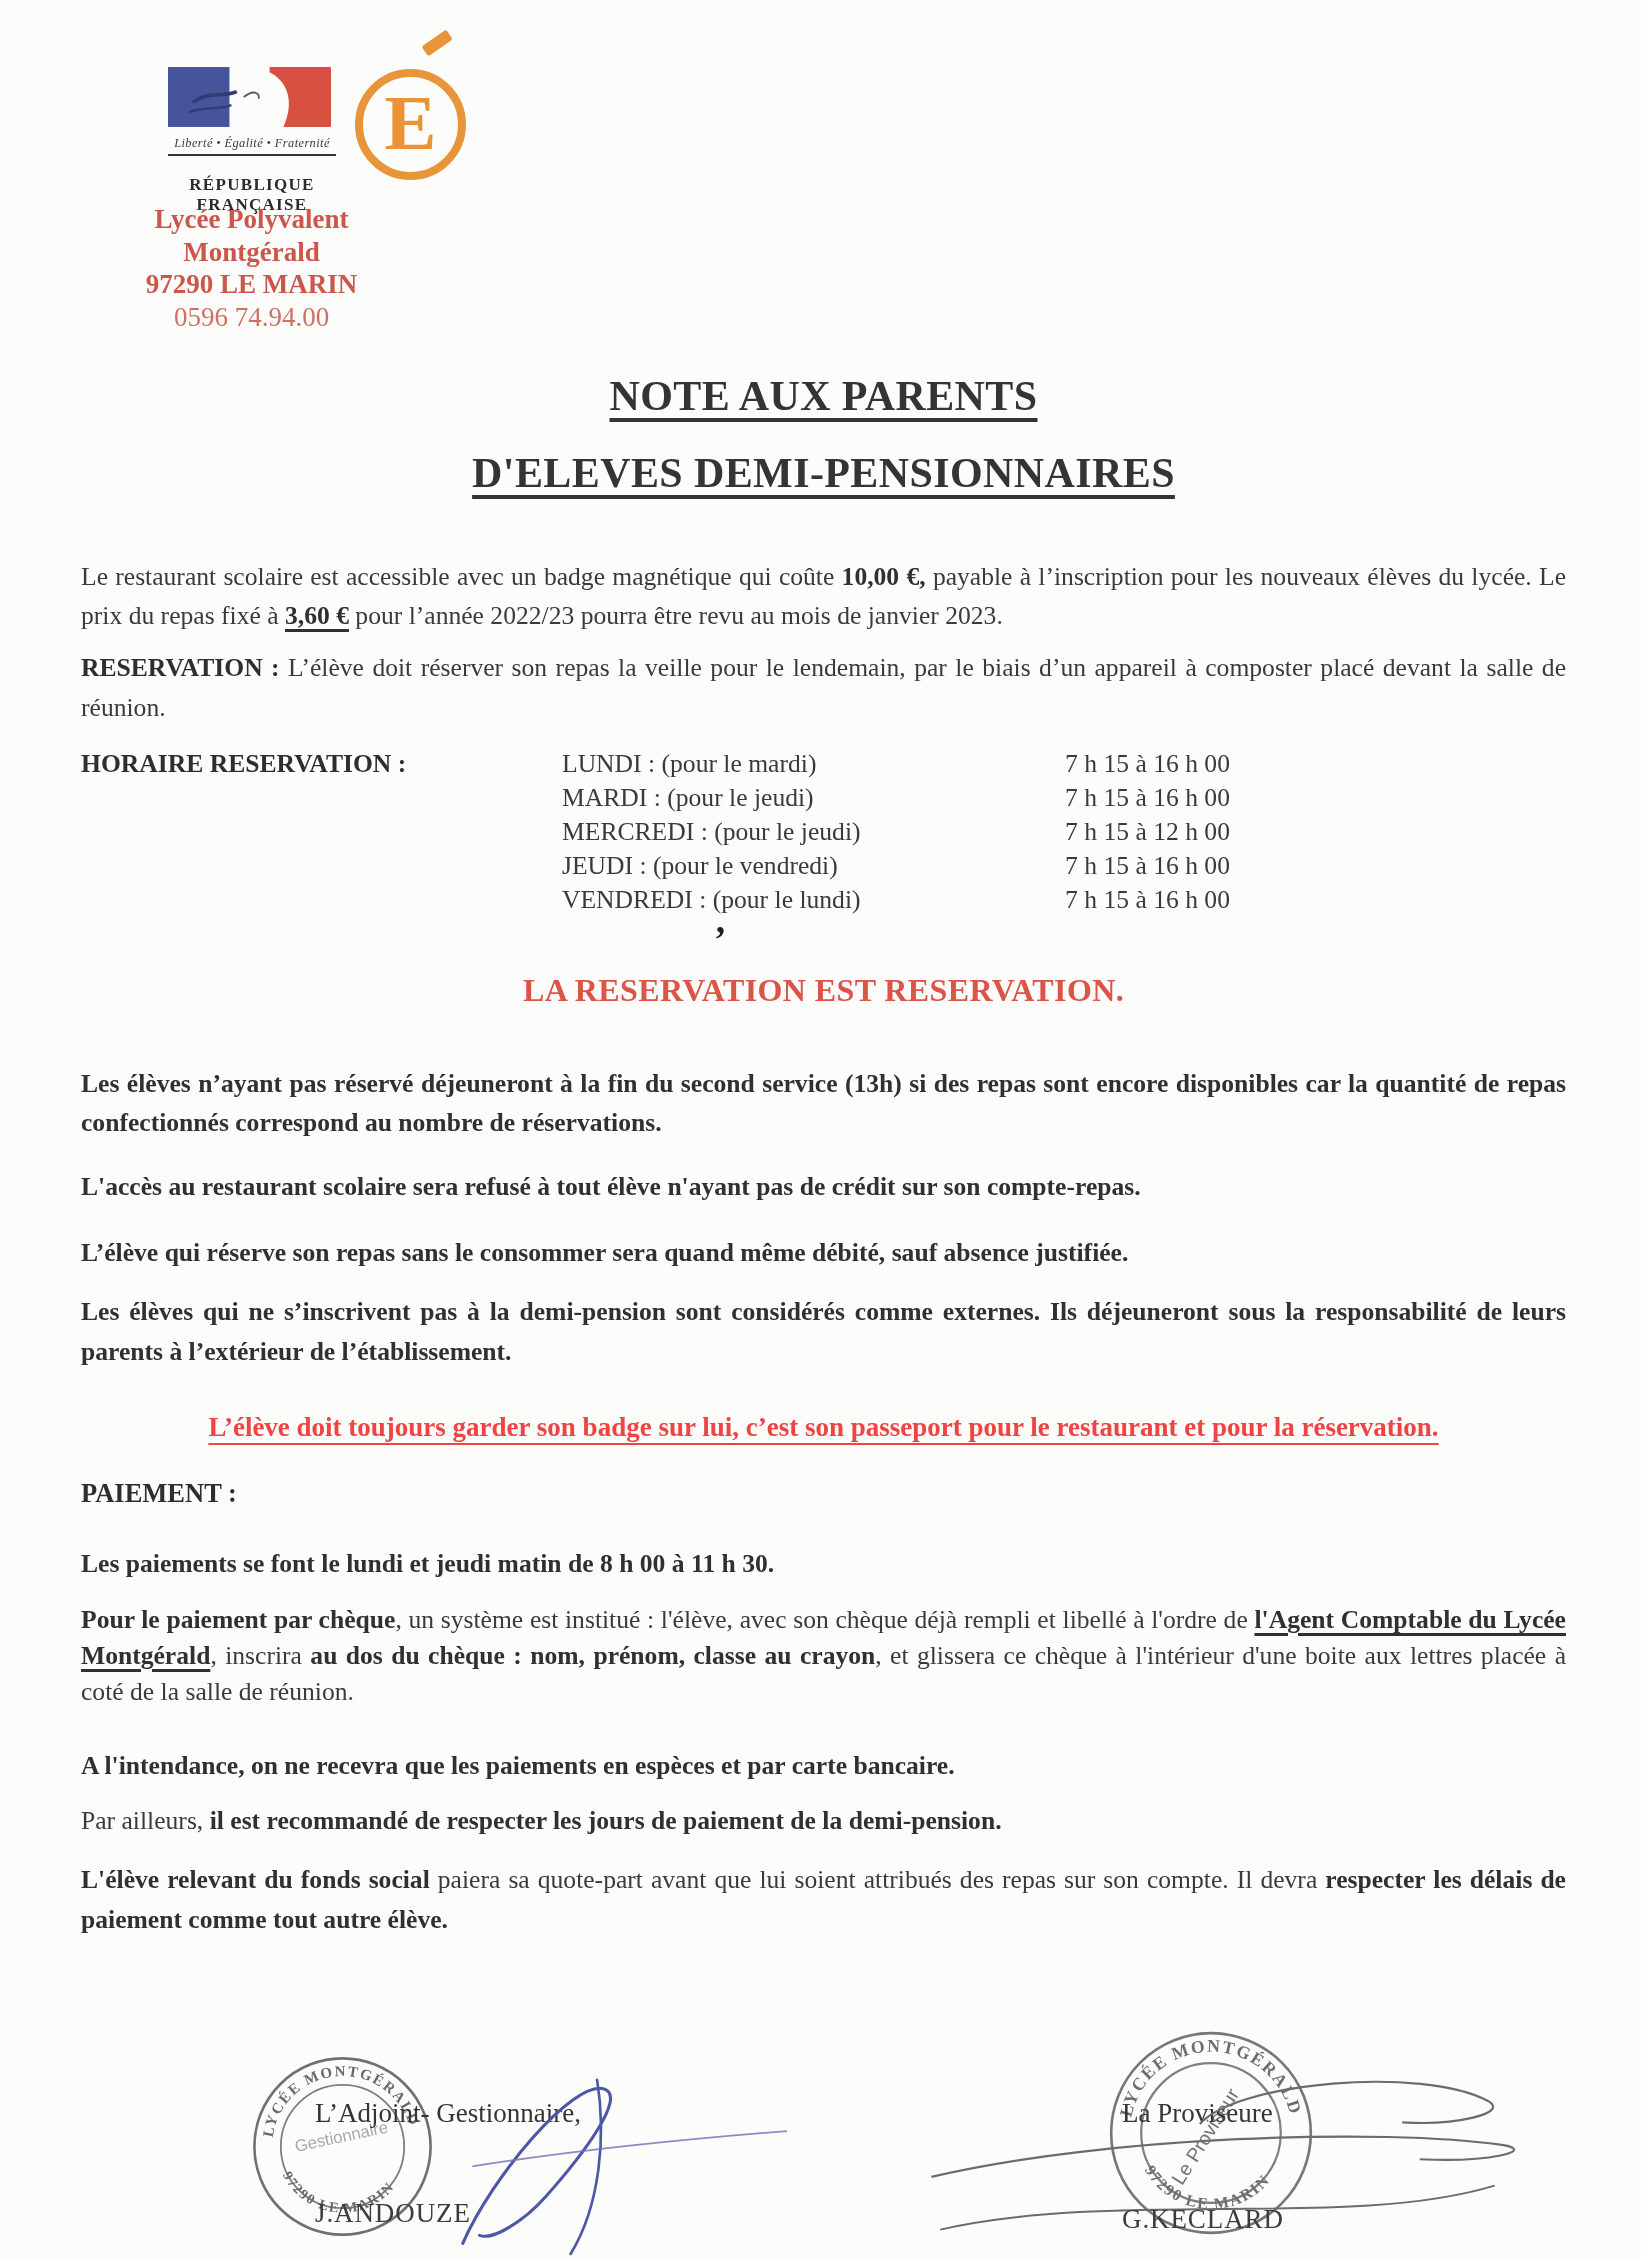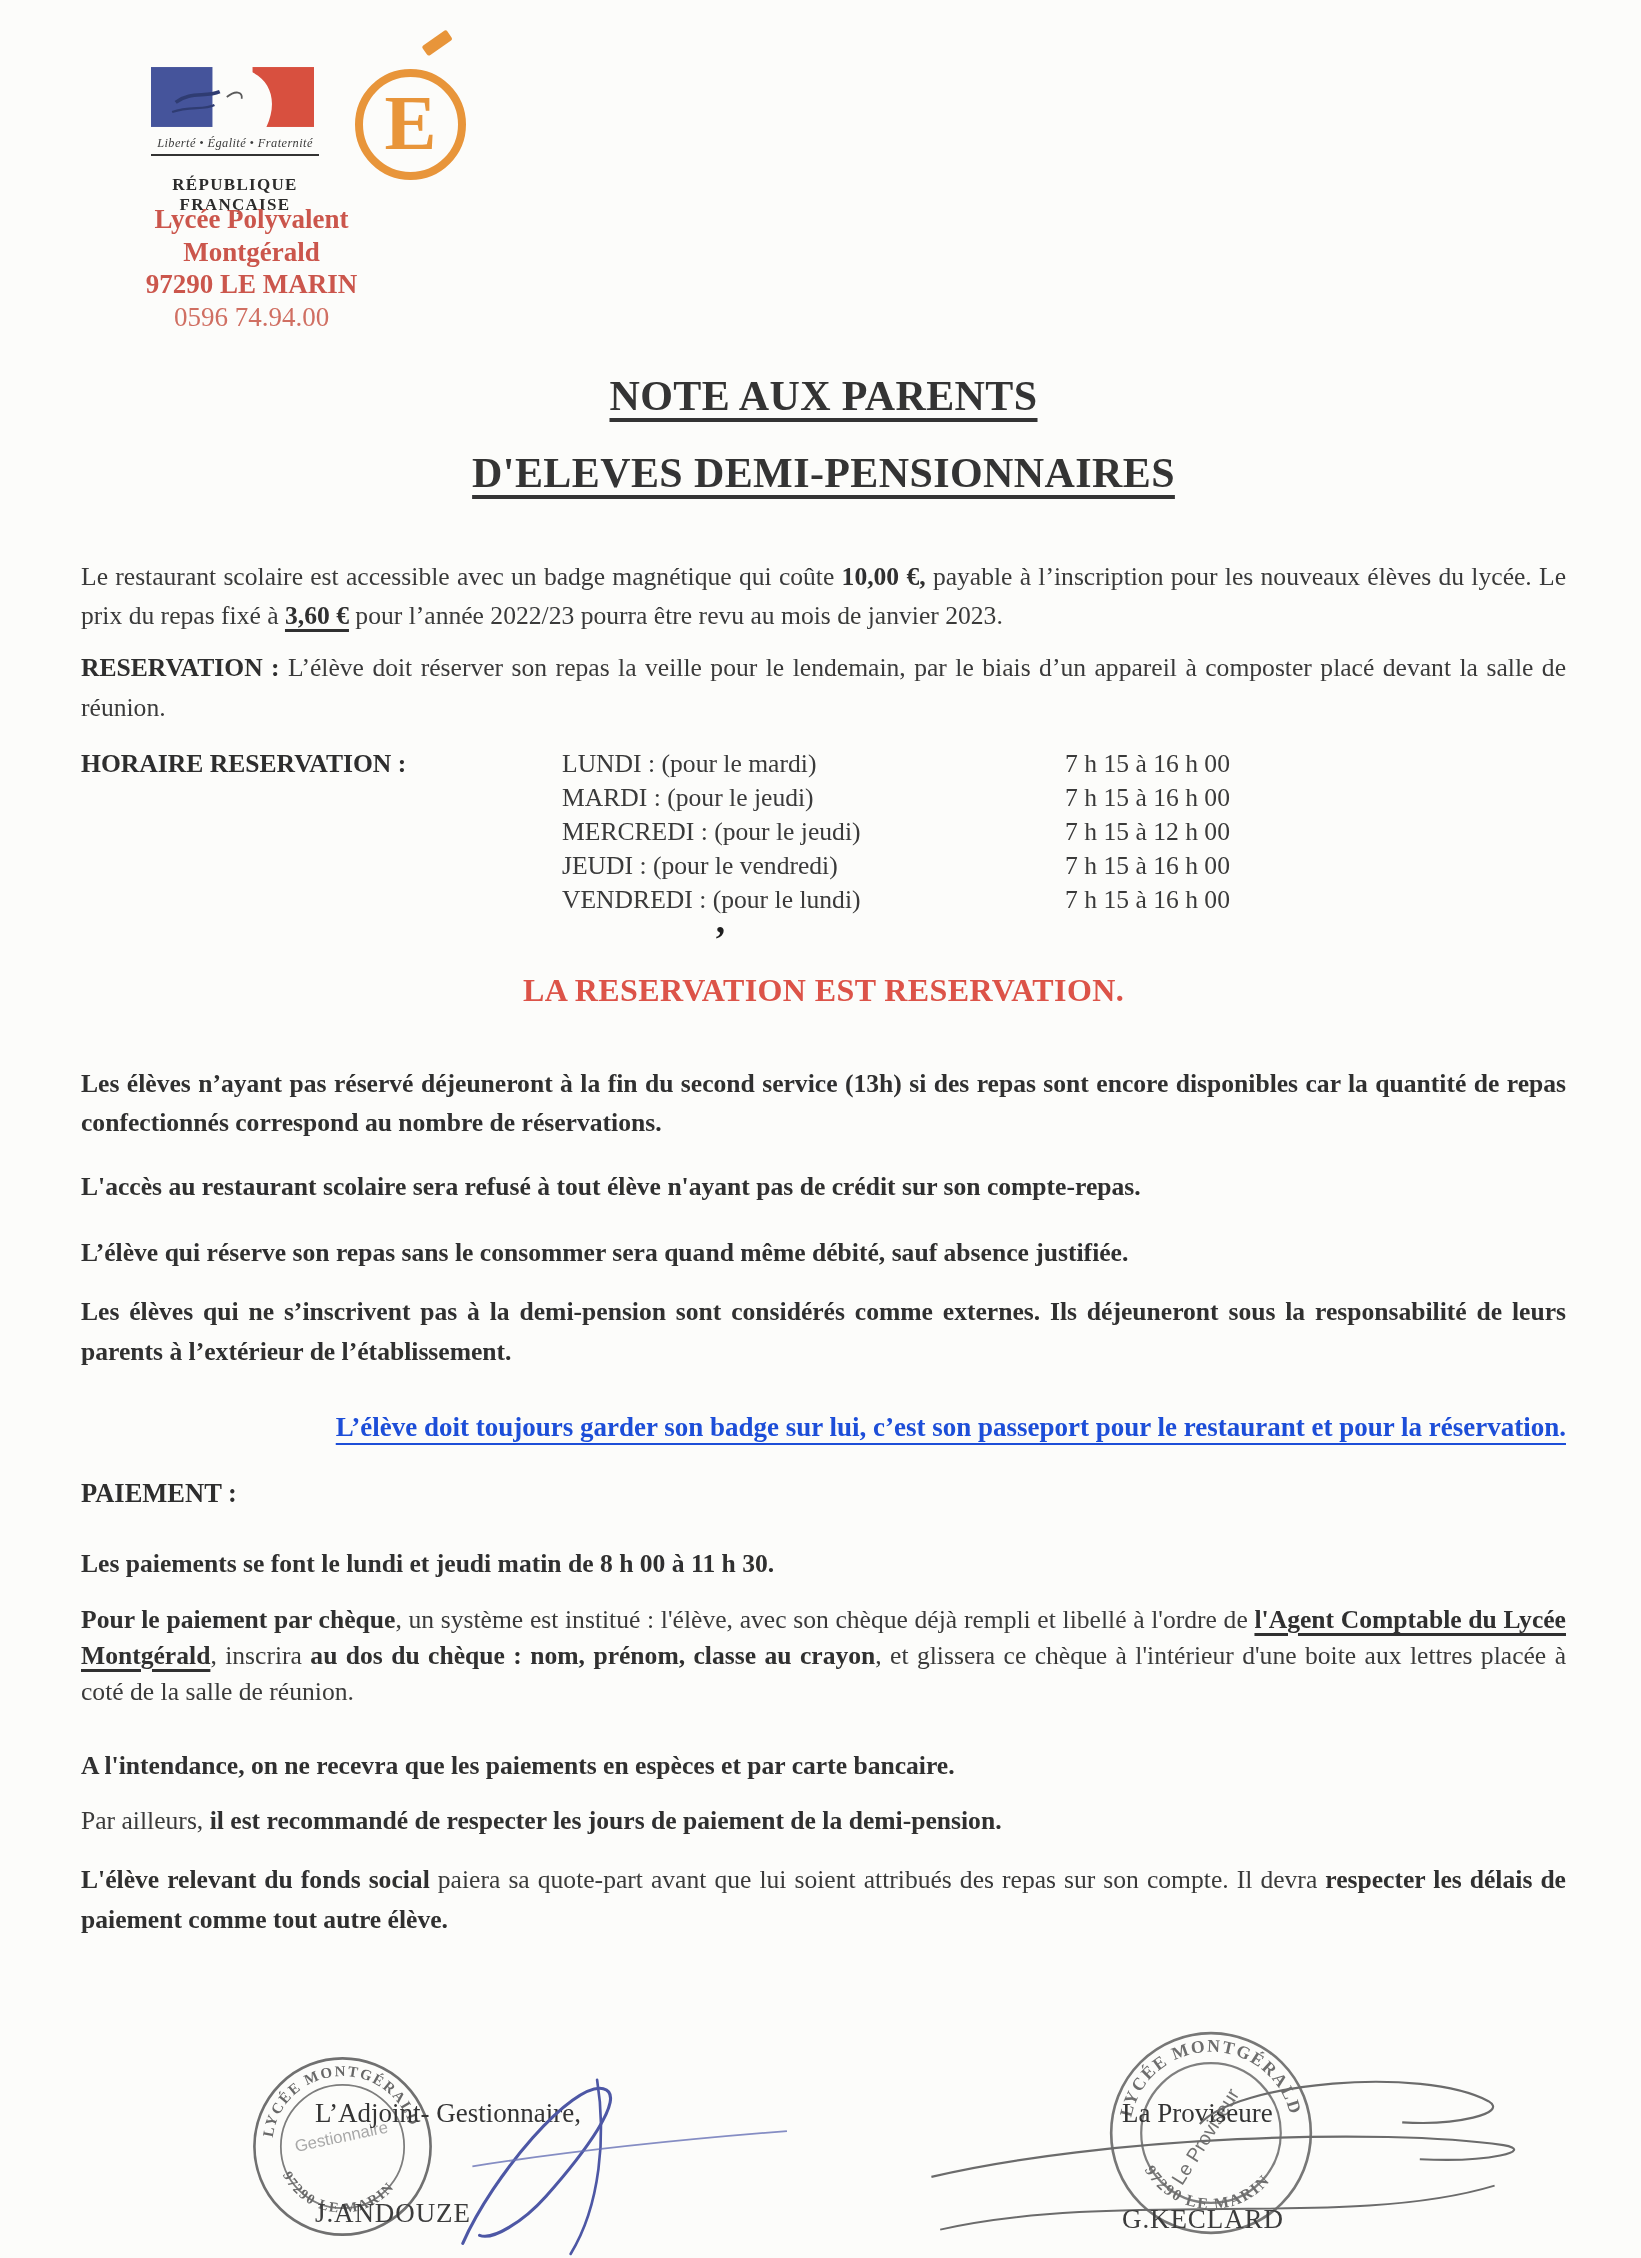--- a/index.html
+++ b/index.html
@@ -6,21 +6,21 @@
   .page{
     position:relative;
     width:1642px;height:2258px;
     margin:0 auto;
     background:#fcfcfa;
     font-family:"Liberation Serif", serif;
     color:#3a3a3a;
     overflow:hidden;
   }
   
-  .marianne{position:absolute;left:151px;top:67px;width:168px;}
+  .marianne{position:absolute;left:168px;top:67px;width:168px;}
   .marianne .motto{font-style:italic;font-size:12.4px;color:#3c3c3c;margin-top:5.3px;text-align:center;letter-spacing:0.4px;}
   .marianne .republic{font-size:17px;font-weight:bold;color:#2b2b2b;text-align:center;letter-spacing:1.3px;
     border-top:2.6px double #333;margin-top:2.6px;padding-top:19px;}
   .badge-e{position:absolute;left:355px;top:69px;width:111px;height:111px;border:8px solid #e8953a;border-radius:50%;
     display:flex;align-items:center;justify-content:center;box-sizing:border-box;}
   .badge-e .eletter{font-size:78px;font-weight:bold;color:#e8953a;line-height:1;transform:translateY(-1.8px);}
   .badge-accent{position:absolute;left:422px;top:37px;width:30px;height:11.5px;background:#e8953a;
     transform:rotate(-35deg);border-radius:2.6px;}
   .school{position:absolute;left:84px;top:203px;width:335px;text-align:center;color:#cb564c;
     font-weight:bold;font-size:27px;line-height:1.21;}
@@ -43,22 +43,22 @@
   .hrow{display:flex;}
   .hday{width:503px;flex:none;}
   .obligatoire{margin-top:49px;text-align:center;font-size:32px;font-weight:bold;color:#dc5348;letter-spacing:0.4px;position:relative;}
   .ink-mark{position:absolute;left:633px;top:-55px;font-size:37px;font-weight:bold;color:#1e1e1e;}
   .rule{font-weight:bold;color:#303030;}
   .p-r1{margin-top:48px;}
   .p-r2{margin-top:19.4px;}
   .p-r3{margin-top:24px;}
   .p-r4{margin-top:26.5px;}
   .p-r5{margin-top:19.4px;}
-  .badge-notice{margin-top:35px;font-size:27px;font-weight:bold;color:#1d4ed8;
-    text-decoration:underline;text-decoration-thickness:2.2px;text-underline-offset:7px;text-align:right;}
+  .badge-notice{margin-top:35px;font-size:27px;font-weight:bold;color:#ef4444;
+    text-decoration:underline;text-decoration-thickness:2.2px;text-underline-offset:7px;text-align:center;}
   .paiement-heading{margin-top:25px;font-size:26.5px;}
   .p-m1{margin-top:30px;}
   .p-m2{margin-top:18px;line-height:1.4;}
   .p-m3{margin-top:36px;}
   .p-m4{margin-top:16px;}
   .p-m5{margin-top:19.4px;}
   
   .sig-role{position:absolute;font-size:27px;color:#343434;}
   .sig-name{position:absolute;font-size:27px;color:#3c3c3c;letter-spacing:0.9px;}
   .stamp{position:absolute;opacity:.85;}

